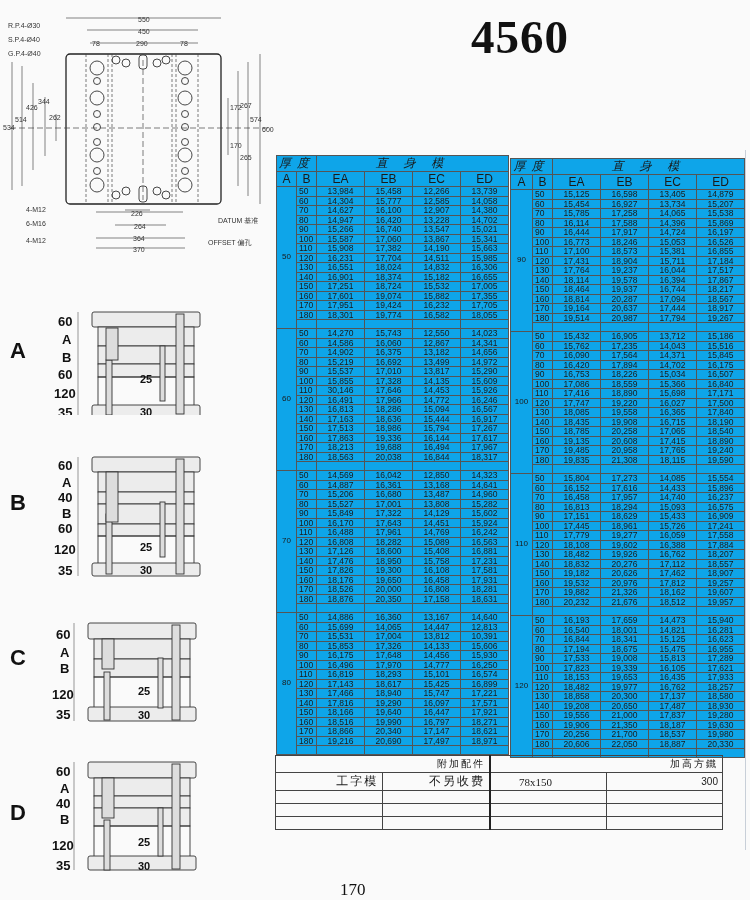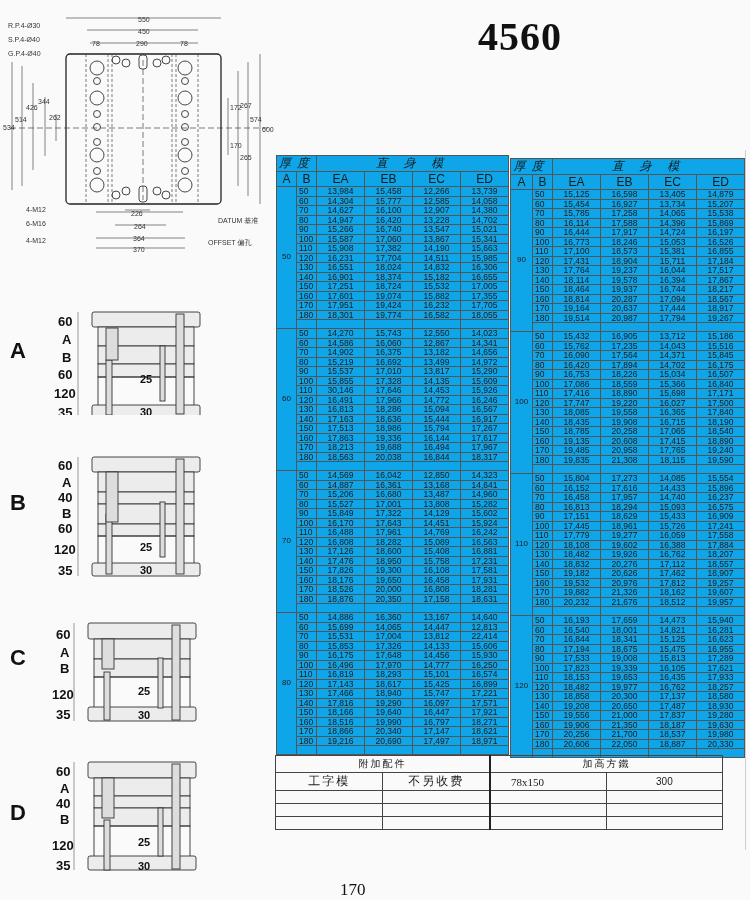--- a/index.html
+++ b/index.html
@@ -1,20 +1,20 @@
 <!DOCTYPE html>
 <html><head>
 <meta charset="utf-8">
 <style>
   * { box-sizing: border-box; margin: 0; padding: 0; }
   html, body { width: 750px; height: 900px; background: #fafafa; overflow: hidden; }
   body { position: relative; font-family: "Liberation Sans", "DejaVu Sans", sans-serif; color: #1a1a1a; }
 
   .title-block { position: absolute; left: 300px; top: 14px; width: 440px; text-align: center; }
-  .title-num { font-family: "Liberation Serif", "DejaVu Serif", serif; font-weight: bold; font-size: 40px; letter-spacing: 1px; line-height: 46px; padding-left: 0px; color: #111; }
+  .title-num { font-family: "Liberation Serif", "DejaVu Serif", serif; font-weight: bold; font-size: 47px; letter-spacing: 1px; line-height: 46px; padding-left: 0px; color: #111; }
   .title-sub { font-family: "DejaVu Sans", sans-serif; font-size: 34px; letter-spacing: 10px; line-height: 44px; margin-top: -2px; color: #111; }
   .title-sub b { font-family: "Liberation Sans", sans-serif; font-weight: 900; font-size: 38px; letter-spacing: 4px; }
 
   
   .plate-drawing { position: absolute; left: 0; top: 0; width: 280px; height: 260px; }
   .plate-drawing svg { width: 100%; height: 100%; }
   .dim { font-family: "Liberation Sans", sans-serif; font-size: 7px; fill: #333; }
 
   
   .section { position: absolute; left: 0; width: 270px; }
@@ -29,24 +29,24 @@
   .spec-table th.h1 { height: 16px; font-size: 12px; font-family: "DejaVu Serif", serif; font-style: italic; letter-spacing: 6px; }
   .spec-table th.h2 { height: 15px; font-size: 12px; }
   .spec-table td.a-cell { vertical-align: middle; font-size: 8px; }
   .spec-table td.b-cell { text-align: left; font-size: 8.5px; }
   .spec-table td.v { font-size: 8.5px; }
   .spec-table tr.spacer td { height: 9px; }
   .spec-table td.sep { border-top: 1.5px solid #222; }
 
   
   .acc-table { position: absolute; left: 275px; top: 755px; width: 448px; border-collapse: collapse; border: 1.5px solid #222; font-size: 10px; }
-  .acc-table td { border: 1px solid #444; height: 13px; padding: 0 4px; text-align: center; }
+  .acc-table td { border: 1px solid #444; height: 13px; padding: 0 4px; text-align: right; }
   .acc-table td.hd { height: 17px; font-family: "DejaVu Serif", serif; font-size: 10px; letter-spacing: 2px; }
   .acc-table td.sm { font-family: "DejaVu Serif", serif; font-size: 12px; letter-spacing: 2px; }
-  .acc-table td.serif { font-family: "Liberation Serif", serif; font-size: 11px; text-align: left; padding-left: 20px; }
+  .acc-table td.serif { font-family: "Liberation Serif", serif; font-size: 11px; text-align: left; padding-left: 28px; }
   .acc-table .thick-l { border-left: 2px solid #222; }
 
   .page-number { position: absolute; left: 340px; top: 880px; font-family: "Liberation Serif", serif; font-size: 17px; color: #111; }
   .edge-line { position: absolute; right: 4px; top: 150px; width: 1px; height: 700px; background: #c8cfd8; }
 </style>
 </head>
 <body>
 
 <div class="title-block">
   <div class="title-num">4560</div>
@@ -621,21 +621,21 @@
         <td class="v">15,699</td>
         <td class="v">14,065</td>
         <td class="v">14,447</td>
         <td class="v">12,813</td>
       </tr>
       <tr>
         <td class="b-cell">70</td>
         <td class="v">15,531</td>
         <td class="v">17,004</td>
         <td class="v">13,812</td>
-        <td class="v">22,414</td>
+        <td class="v">10,391</td>
       </tr>
       <tr>
         <td class="b-cell">80</td>
         <td class="v">15,853</td>
         <td class="v">17,326</td>
         <td class="v">14,133</td>
         <td class="v">15,606</td>
       </tr>
       <tr>
         <td class="b-cell">90</td>

